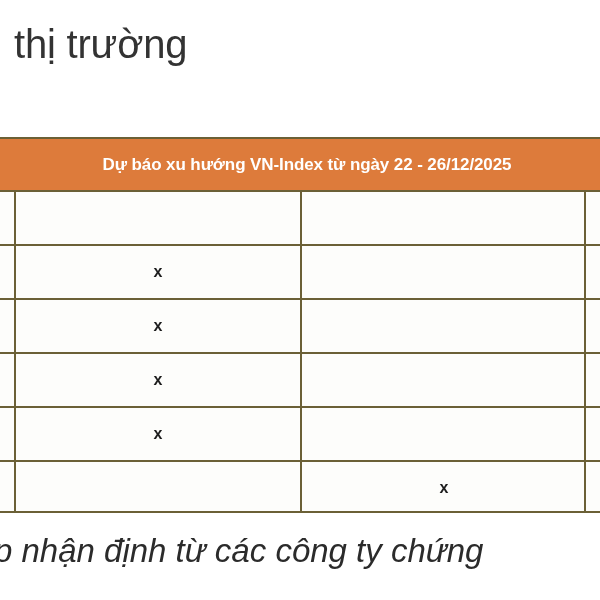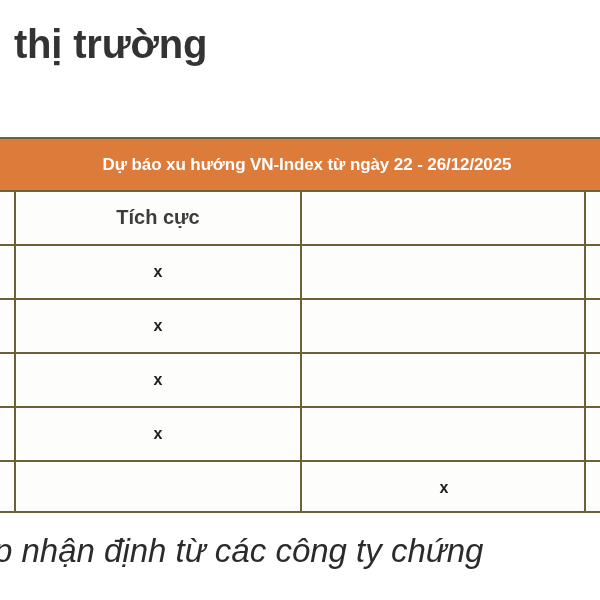--- a/index.html
+++ b/index.html
@@ -19,21 +19,21 @@
 
   
   .page-heading {
     position: absolute;
     left: 14px;
     top: 14px;
     width: 580px;
     height: 60px;
     font-size: 40px;
     line-height: 60px;
-    font-weight: 700;
+    font-weight: 400;
     color: #333333;
     letter-spacing: -0.2px;
     white-space: nowrap;
     overflow: hidden;
   }
 
   
   .table-wrap {
     position: absolute;
     left: 0px;
@@ -151,23 +151,20 @@
 <div class="table-wrap">
 
   <div class="table-title-bar">
     <div class="table-title-text">Dự báo xu hướng VN-Index từ ngày 22 - 26/12/2025</div>
   </div>
 
   <div class="grid">
 
     <div class="row" style="top:0px;height:54px;">
       <div class="cell col-stub"></div>
-      <div class="cell col-left">
-        <span class="hdr-text">Tích cực</span>
-      </div>
       <div class="cell col-right"></div>
     </div>
 
     <div class="row" style="top:56px;height:52px;">
       <div class="cell col-stub"></div>
       <div class="cell col-left">
         <span class="mark">x</span>
       </div>
       <div class="cell col-mid">
         <span class="mark"></span>

